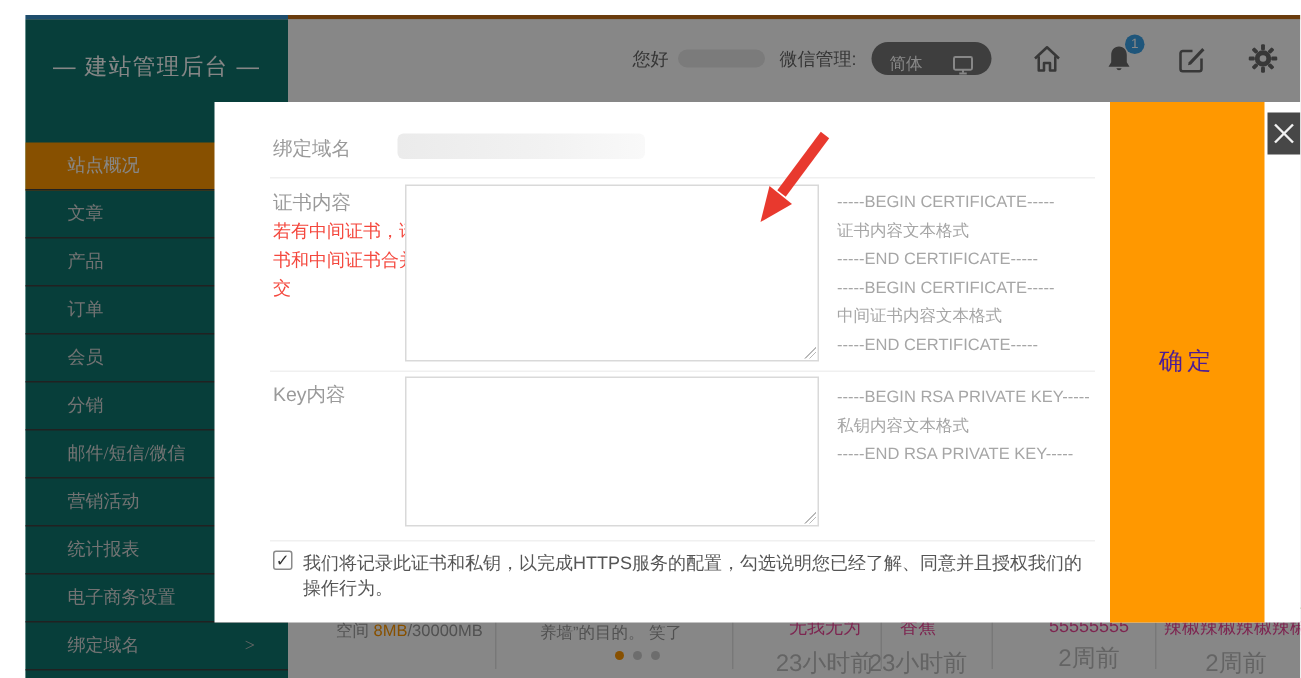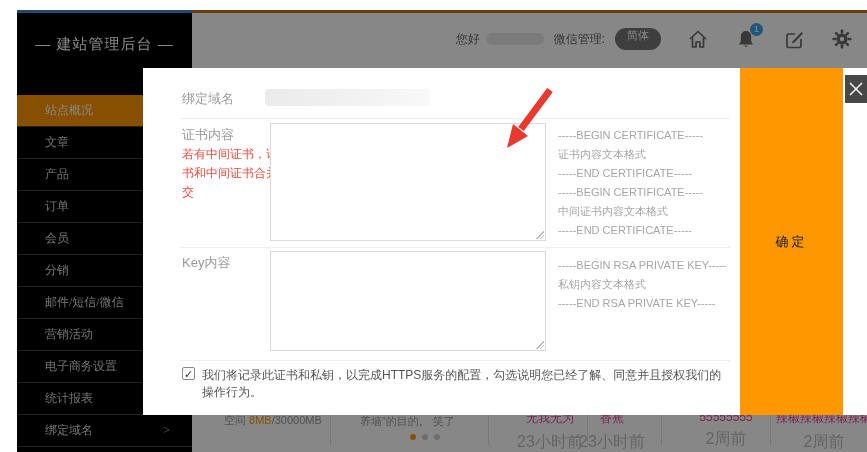--- a/index.html
+++ b/index.html
@@ -5,38 +5,38 @@
   * { margin:0; padding:0; box-sizing:border-box; }
   html,body { background:#fff; font-family:"Liberation Sans","DejaVu Sans",sans-serif; }
   .stage { position:relative; width:867px; height:452px; overflow:hidden; background:#fff; }
 
   
   .app { position:absolute; left:17px; top:10px; width:850px; height:442px; background:#fff; }
   .topstrip { position:absolute; left:0; top:0; width:850px; height:3px; }
   .topstrip .blue { position:absolute; left:0; top:0; width:175px; height:3px; background:#3a91cc; }
   .topstrip .orange { position:absolute; left:175px; top:0; width:675px; height:3px; background:#c9721a; }
 
-  .sidebar { position:absolute; left:0; top:3px; width:175px; height:439px; background:#000000; }
+  .sidebar { position:absolute; left:0; top:3px; width:175px; height:439px; background:#0f766e; }
   .brand { position:absolute; left:0; top:0; width:175px; height:62px; display:flex; align-items:center; justify-content:center;
            color:#fdfdfd; font-size:15px; letter-spacing:1px; }
   .nav { position:absolute; left:0; top:82px; width:175px;font-family:Liberation Serif, serif; }
   .nav-item { height:32px; line-height:31px; padding-left:28px; font-size:12px; color:#d8d8d8;
               border-bottom:1px solid #3f3f3f; position:relative; cursor:pointer; }
   .nav-item.active { background:#ff9800; color:#ffffff; }
   .nav-chevron { position:absolute; right:22px; top:0; color:#c2c2c2; font-size:12px; }
 
   .content { position:absolute; left:175px; top:3px; width:675px; height:439px; background:#fff; }
 
   .hdr { position:absolute; left:175px; top:3px; width:675px; height:52px; background:#fff;
          display:flex; align-items:center; justify-content:flex-end; padding-right:14px; gap:0; }
   .hdr-txt { font-size:12px; color:#666; }
   .blob { background:#e9e9e9; border-radius:7px; }
   .hdr .blob.user { width:58px; height:12px; margin:0 10px 0 6px; }
   .lang-pill { display:flex; align-items:flex-end; gap:20px; background:#757575; color:#fff; border-radius:12px;
-               height:22px; padding:0 12px; margin-left:10px; font-size:11px; cursor:pointer;flex-direction:column; }
+               height:22px; padding:0 12px; margin-left:10px; font-size:11px; cursor:pointer; }
   .hdr-icon { width:22px; height:22px; margin-left:26px; position:relative; cursor:pointer; flex:none; }
   .badge { position:absolute; top:-5px; right:-6px; min-width:13px; height:13px; border-radius:7px;
            background:#3ba3e8; color:#fff; font-size:9px; line-height:13px; text-align:center; padding:0 2px; }
 
   
   .stats { position:absolute; left:0; top:392px; width:737px; height:47px; border-top:1px solid #4d7c0f; }
   .vsep { position:absolute; top:4px; width:1px; height:36px; background:#e3e3e3; }
   .storage { position:absolute; left:32px; top:7px; font-size:11px; color:#9a9a9a; }
   .storage .used { color:#ff9800; }
   .snippet { position:absolute; left:168px; top:8px; width:120px; font-size:11px; color:#9a9a9a; white-space:nowrap; }
@@ -60,21 +60,21 @@
   .ta { position:absolute; left:127px; width:276px; border:1px solid #d9d9d9; background:#fff; resize:none;
         font-family:"Liberation Sans",sans-serif; font-size:12px; color:#333; outline:none; }
   .resize-grip { position:absolute; width:9px; height:9px; pointer-events:none; }
   .resize-grip:before { content:""; position:absolute; right:1px; bottom:1px; width:8px; height:8px;
         background:linear-gradient(135deg,transparent 50%,#b9b9b9 50%,#b9b9b9 57%,transparent 57%,transparent 70%,#b9b9b9 70%,#b9b9b9 77%,transparent 77%); }
   .hints { position:absolute; left:415px; font-size:11px; line-height:19px; color:#a6a6a6; white-space:nowrap; }
   .agree { position:absolute; left:39px; top:299px; display:flex; align-items:flex-start; gap:7px; font-size:12px; color:#555; width:545px; }
   .cbx { width:13px; height:13px; flex:none; border:1px solid #8a8a8a; border-radius:2px; background:#fdfdfd;
          color:#333; font-size:11px; line-height:12px; text-align:center; cursor:pointer; }
   .confirm { position:absolute; left:597px; top:0; width:103px; height:347px; background:#ff9800; border:none;
-             color:#0f172a; font-size:13px; letter-spacing:3px; cursor:pointer; font-family:"Liberation Sans",sans-serif; }
+             color:#4c1d95; font-size:16px; letter-spacing:3px; cursor:pointer; font-family:"Liberation Sans",sans-serif; }
   .close-btn { position:absolute; left:845px; top:75px; width:22px; height:28px; background:#474747; z-index:40;
                display:flex; align-items:center; justify-content:center; cursor:pointer; }
   .arrow-anno { position:absolute; left:495px; top:78px; z-index:40; pointer-events:none; }
 </style>
 </head>
 <body>
 
 <div class="stage">
 
   <div class="app">
@@ -87,22 +87,22 @@
       <div class="brand">— 建站管理后台 —</div>
       <div class="nav">
         <div class="nav-item active">站点概况</div>
         <div class="nav-item">文章</div>
         <div class="nav-item">产品</div>
         <div class="nav-item">订单</div>
         <div class="nav-item">会员</div>
         <div class="nav-item">分销</div>
         <div class="nav-item">邮件/短信/微信</div>
         <div class="nav-item">营销活动</div>
+        <div class="nav-item">统计报表</div>
         <div class="nav-item">电子商务设置</div>
-        <div class="nav-item">统计报表</div>
         <div class="nav-item">
           <span>绑定域名</span>
           <span class="nav-chevron">&gt;</span>
         </div>
       </div>
     </div>
 
     <div class="content">
       <div class="stats">
         <div class="vsep" style="left:138px"></div>

